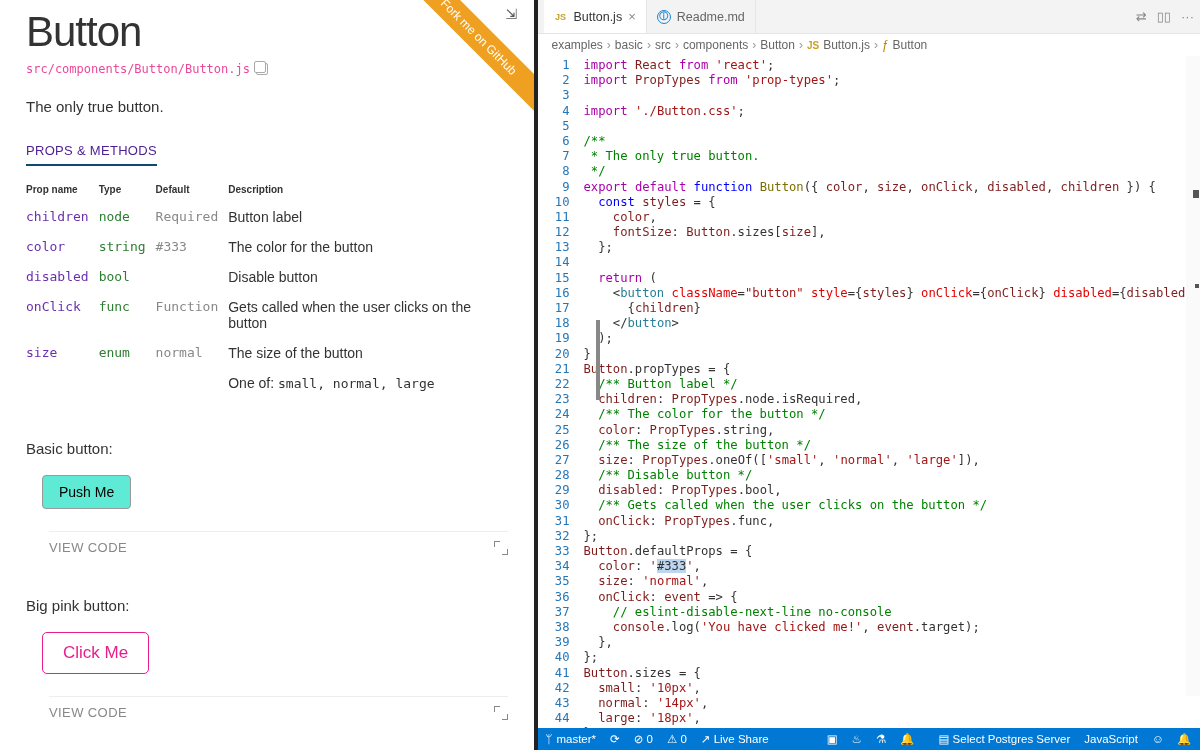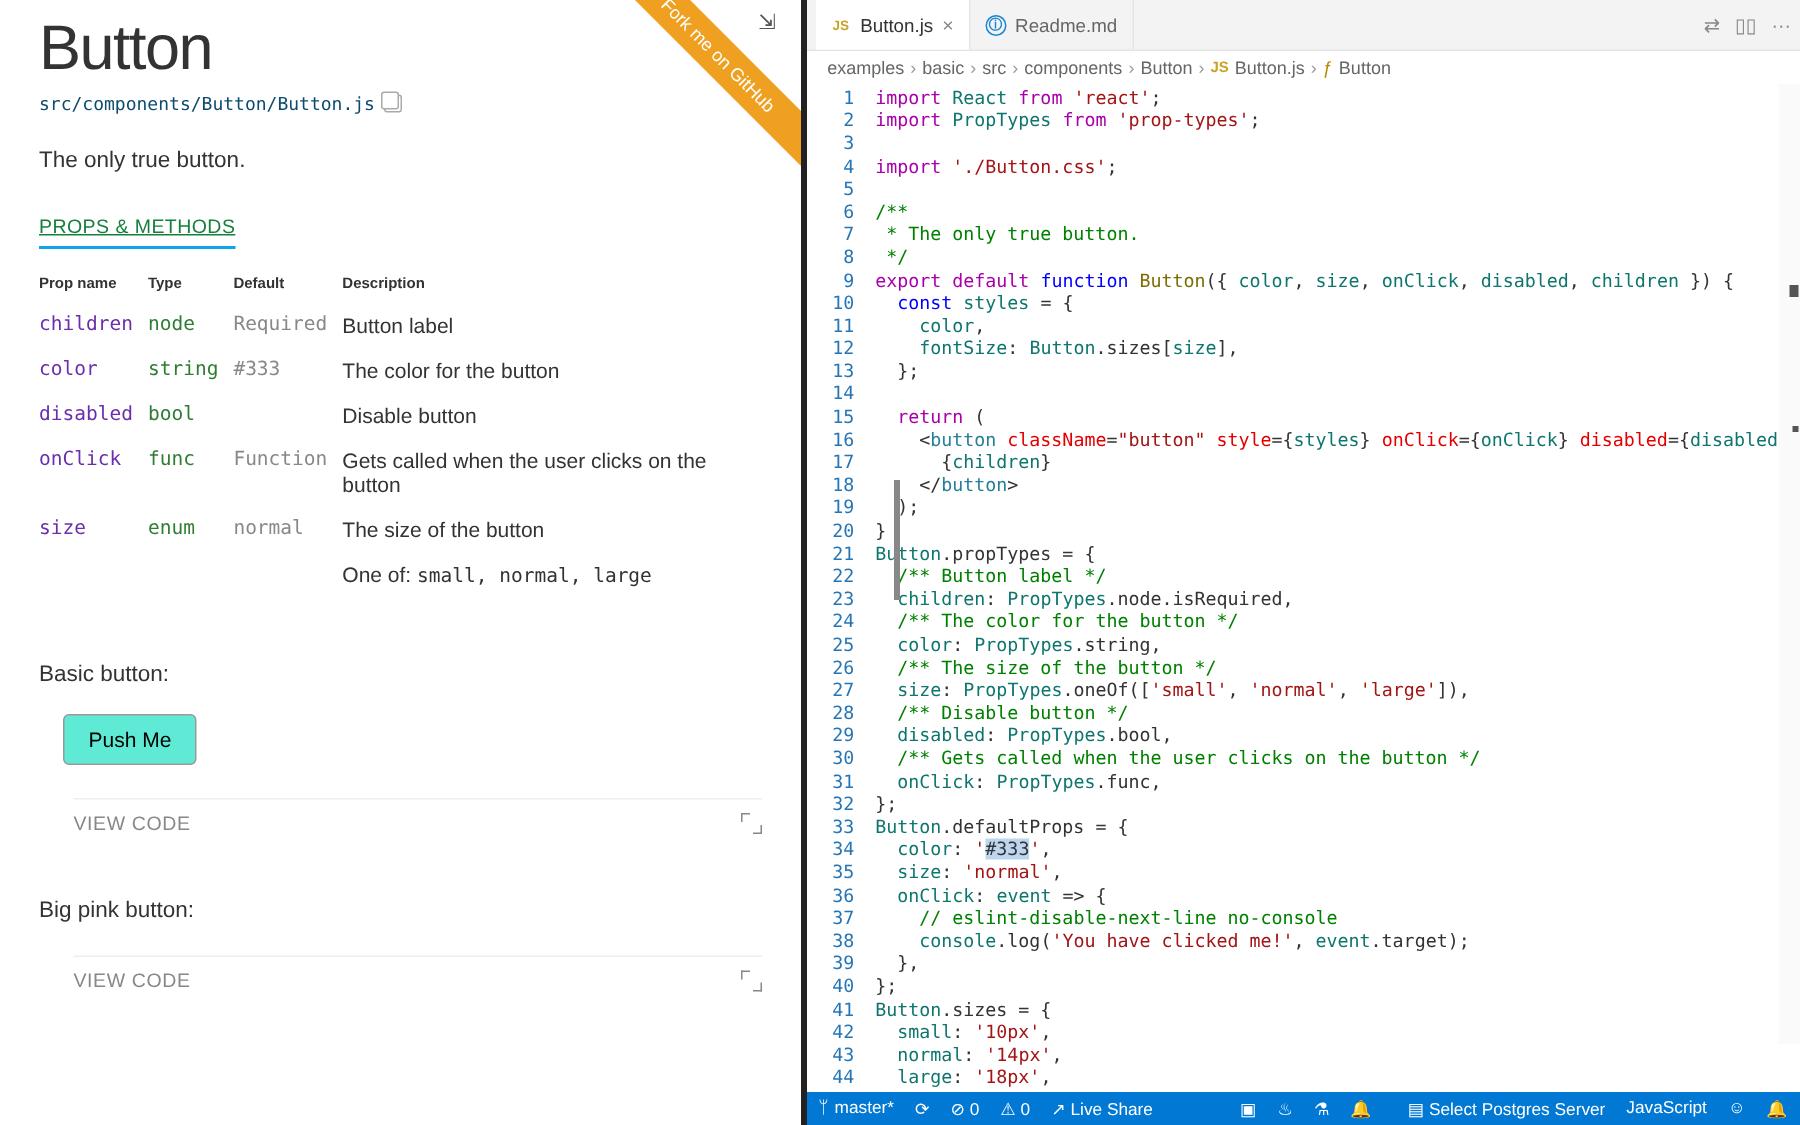--- a/index.html
+++ b/index.html
@@ -1,25 +1,25 @@
 <!DOCTYPE html>
 <html><head>
 <meta charset="utf-8">
 <style>
 * { box-sizing: border-box; margin: 0; padding: 0; }
 body { font-family: -apple-system, BlinkMacSystemFont, "Segoe UI", sans-serif; font-size: 13px; color: #333; width: 1200px; height: 750px; overflow: hidden; display: flex; background: #fff; }
 .left-pane { width: 596px; height: 100%; position: relative; overflow: hidden; background: #fff; }
 .right-pane { flex: 1; height: 100%; display: flex; flex-direction: column; border-left: 4px solid #222; background: #fff; position: relative; }
 .doc { padding: 8px 26px 20px 26px; }
 .doc h1 { font-size: 42px; font-weight: 400; letter-spacing: -1px; margin-bottom: 6px; }
-.filepath { font-family: Menlo, Consolas, monospace; font-size: 12px; color: #0c4a6e; display: flex; align-items: center; gap: 6px; }
+.filepath { font-family: Menlo, Consolas, monospace; font-size: 12px; color: #ec4899; display: flex; align-items: center; gap: 6px; }
 .filepath .copy-icon { width: 12px; height: 12px; border: 1px solid #aaa; border-radius: 2px; position: relative; }
 .filepath .copy-icon::before { content: ""; position: absolute; left: -3px; top: -3px; width: 10px; height: 10px; border: 1px solid #aaa; border-radius: 2px; background: #fff; }
 .desc { margin-top: 22px; font-size: 15px; }
-.section-title { margin-top: 28px; font-size: 13px; color: #15803d; letter-spacing: 0.3px; border-bottom: 2px solid #0ea5e9; display: inline-block; padding-bottom: 6px; text-decoration: underline; }
+.section-title { margin-top: 28px; font-size: 13px; color: #4c1d95; letter-spacing: 0.3px; border-bottom: 2px solid #0c4a6e; display: inline-block; padding-bottom: 6px; }
 .props-table { width: 100%; margin-top: 12px; border-collapse: collapse; font-size: 14px; }
 .props-table th { text-align: left; padding: 6px 10px 6px 0; font-weight: 700; font-size: 10px; border-bottom: 1px solid transparent; margin-left: 22px; }
 .props-table td { padding: 7px 10px 7px 0; vertical-align: top; }
 .mono { font-family: Menlo, Consolas, monospace; font-size: 13px; }
 .propname { color: #6b2fad; }
 .proptype { color: #2e7d32; }
 .propdefault { color: #888; }
 .example-label { font-size: 15px; margin-top: 42px; margin-bottom: 18px; }
 .push-button { border: 1px solid #999; background: #5eead4; border-radius: 4px; padding: 8px 16px; font-size: 14px; cursor: pointer; margin-left: 16px; }
 .click-button { border: 1.5px solid #e91e8c; background: #fff; color: #e91e8c; border-radius: 5px; padding: 10px 20px; font-size: 17px; cursor: pointer; margin-left: 16px; }
@@ -47,21 +47,21 @@
 .code-area { flex: 1; overflow: hidden; display: flex; font-family: Menlo, Consolas, monospace; font-size: 12.2px; line-height: 15.2px; background: #fff; }
 .gutter { width: 40px; text-align: right; color: #2576b7; padding: 2px 8px 0 0; user-select: none; }
 .gutter .ln { height: 15.2px; }
 .code { flex: 1; padding: 2px 0 0 6px; white-space: pre; color: #333; position: relative; }
 .code .row { height: 15.2px; }
 .kw { color: #aa00aa; }
 .kw2 { color: #0000ff; }
 .fn { color: #7c6f00; }
 .str { color: #a31515; }
 .com { color: #008000; }
-.id { color: #0f766e; }
+.id { color: #7f1d1d; }
 .type2 { color: #267f99; }
 .attr { color: #e50000; }
 .hl { background: #bcd6f0; }
 .statusbar { height: 22px; background: #0078d4; color: #fff; display: flex; align-items: center; font-size: 11.5px; padding: 0 8px; gap: 14px; }
 .statusbar .item { display: flex; align-items: center; gap: 4px; cursor: pointer; }
 .statusbar .spacer { flex: 1; }
 .splitter-handle { position: absolute; left: 596px; top: 320px; width: 4px; height: 80px; background: #888; cursor: col-resize; z-index: 5; }
 .minimap { position: absolute; right: 0; top: 56px; width: 14px; height: 640px; background: #fafafa; }
 .minimap .m1 { position: absolute; top: 134px; right: 1px; width: 6px; height: 8px; background: #555; }
 .minimap .m2 { position: absolute; top: 228px; right: 1px; width: 4px; height: 4px; background: #555; }
@@ -131,20 +131,21 @@
     </table>
 
     <p class="example-label">Basic button:</p>
     <button class="push-button">Push Me</button>
     <div class="viewcode">
       <span>VIEW CODE</span>
       <span class="expand-icon"></span>
     </div>
 
     <p class="example-label">Big pink button:</p>
+    <button class="click-button">Click Me</button>
     <div class="viewcode">
       <span>VIEW CODE</span>
       <span class="expand-icon"></span>
     </div>
 
     
   </div>
 </div>
 
 <div class="splitter-handle"></div>

